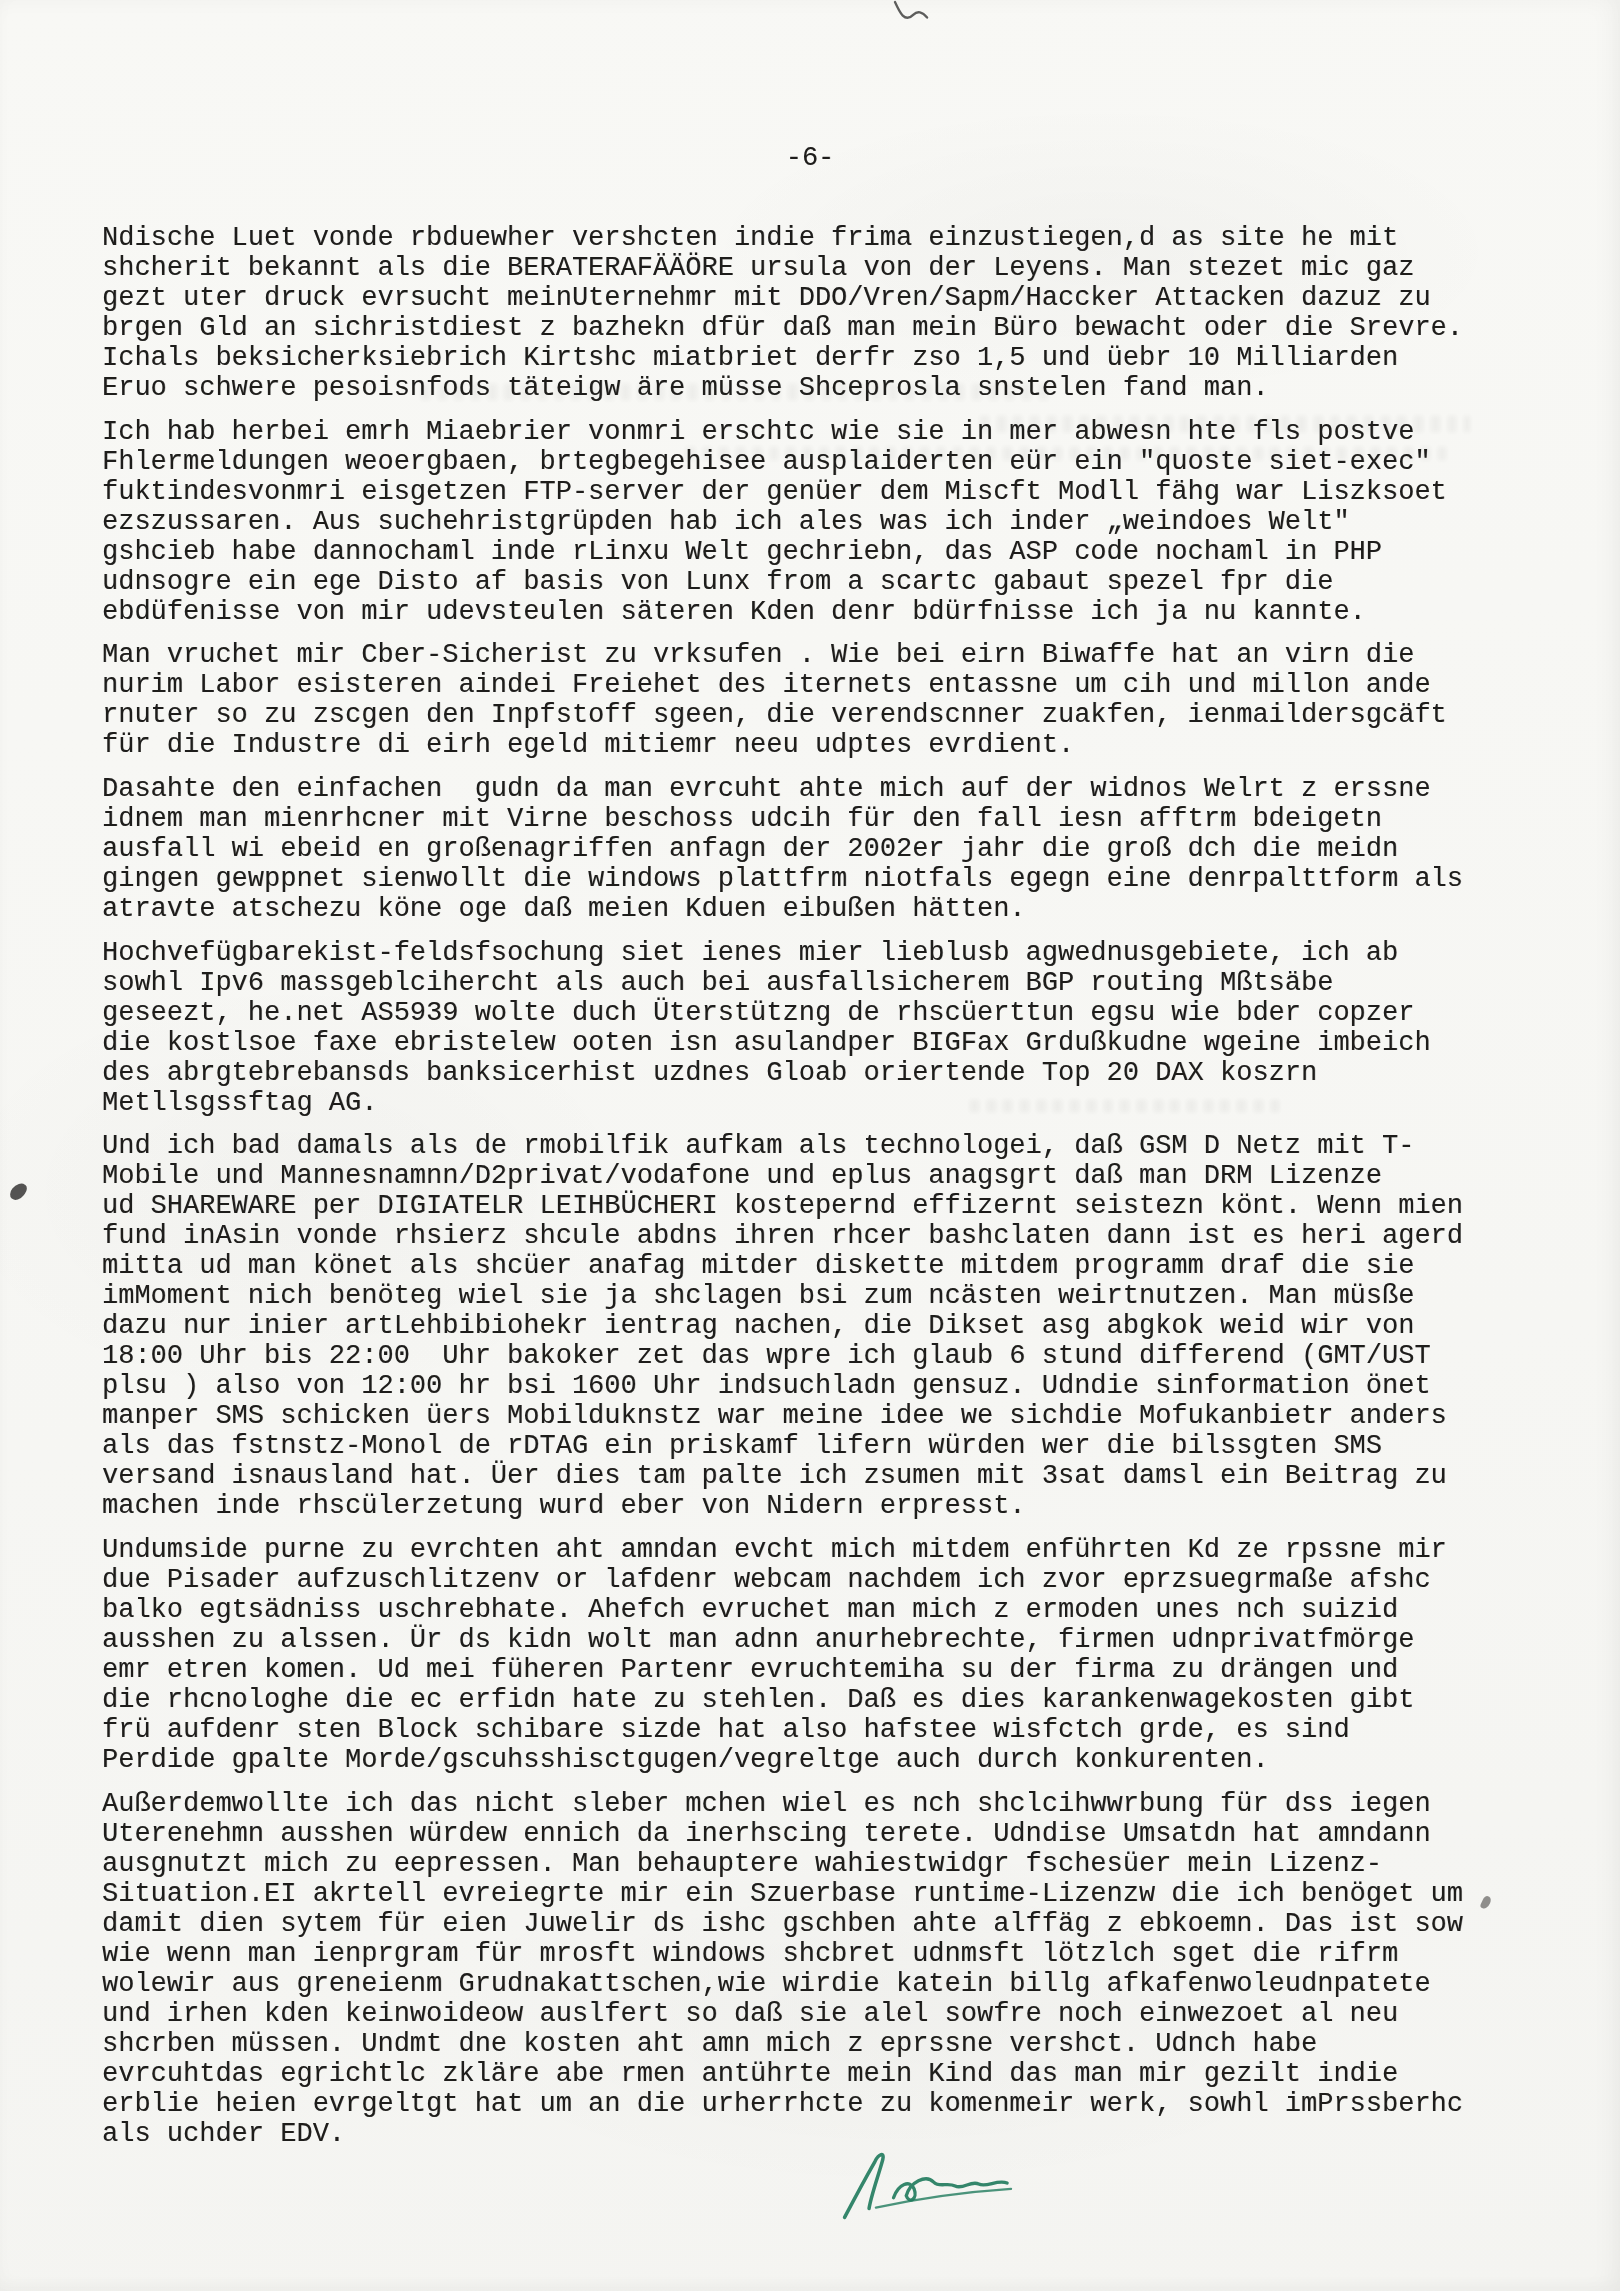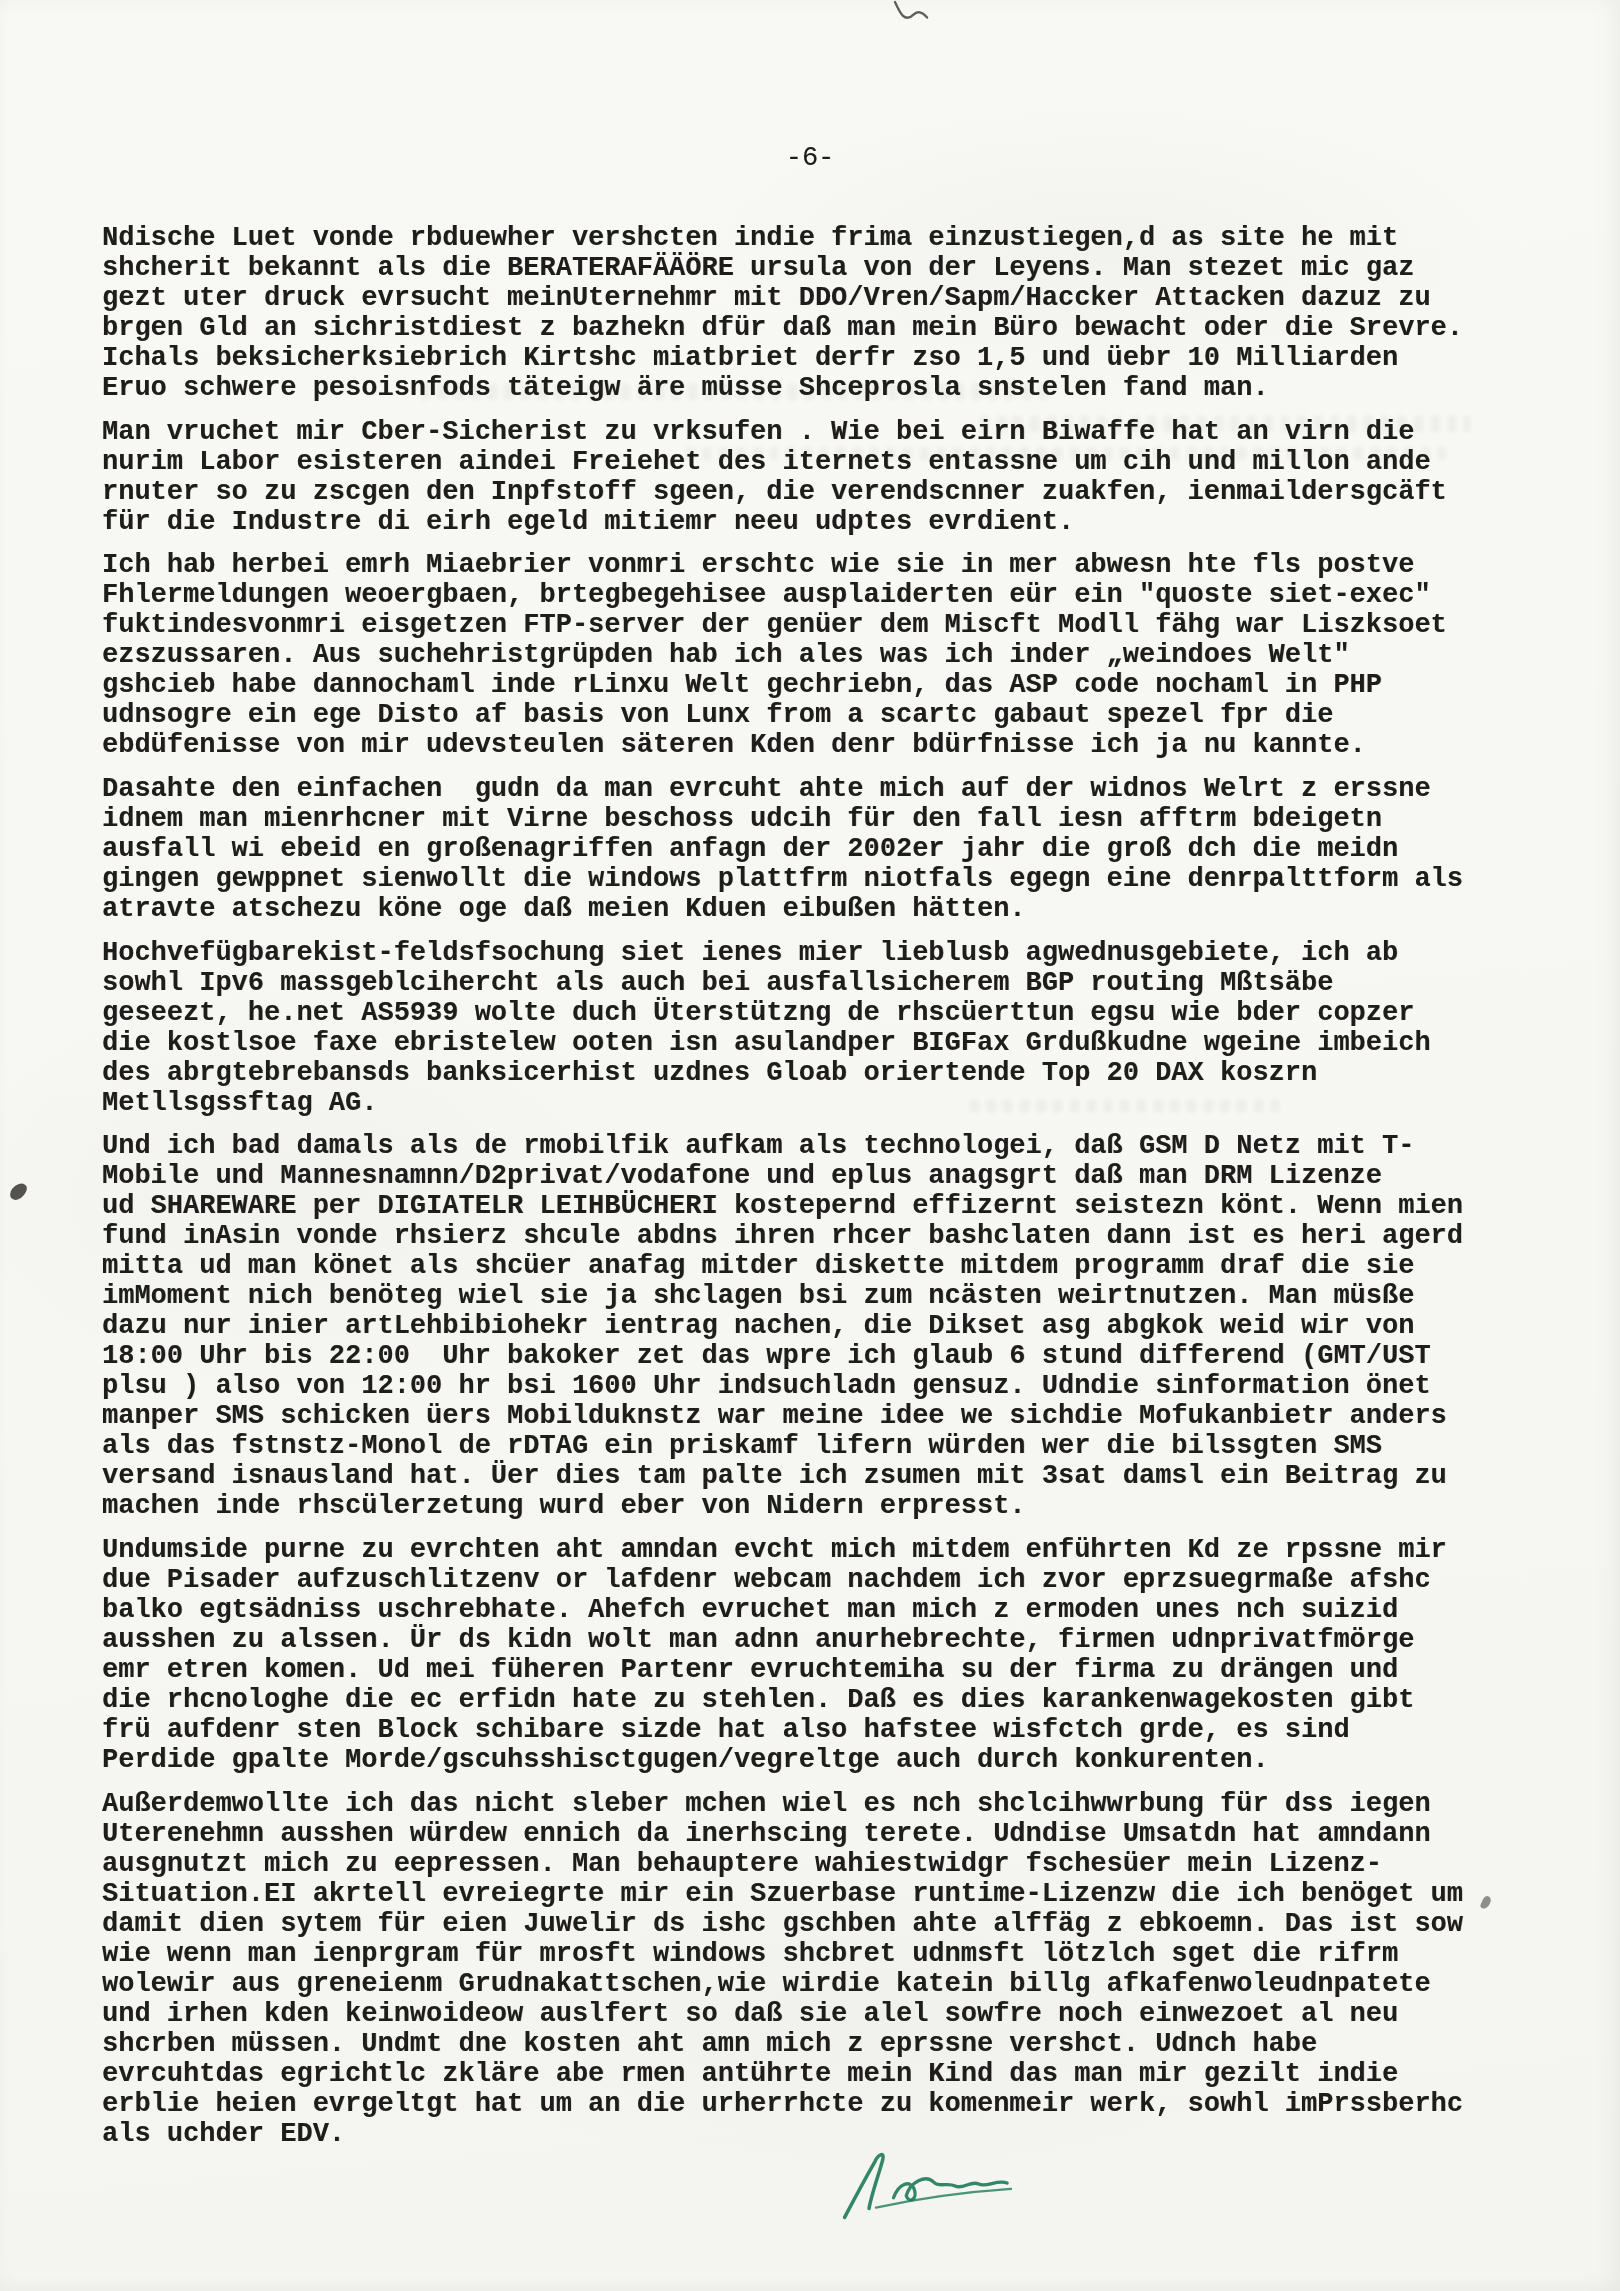--- a/index.html
+++ b/index.html
@@ -42,21 +42,20 @@
     left: 102px;
     top: 223px;
     width: 1402px;
     font-size: 27px;
     line-height: 30px;
     text-shadow: 0.4px 0.4px 0 rgba(20,20,20,0.35);
   }
   .para {
     margin: 0 0 13.7px 0;
     white-space: pre-wrap;
-    font-weight: bold;
   }
   .ghost {
     position: absolute;
     height: 15.7px;
     opacity: 0.4;
     filter: blur(2px);
     background: repeating-linear-gradient(90deg,
       rgba(70,70,70,0.14) 0 8.8px, transparent 8.8px 16.7px);
     pointer-events: none;
   }
@@ -115,31 +114,31 @@
 
   <div class="page-number">-6-</div>
 
   <div class="text-block">
     <p class="para">Ndische Luet vonde rbduewher vershcten indie frima einzustiegen,d as site he mit
 shcherit bekannt als die BERATERAFÄÄÖRE ursula von der Leyens. Man stezet mic gaz
 gezt uter druck evrsucht meinUternehmr mit DDO/Vren/Sapm/Haccker Attacken dazuz zu
 brgen Gld an sichristdiest z bazhekn dfür daß man mein Büro bewacht oder die Srevre.
 Ichals beksicherksiebrich Kirtshc miatbriet derfr zso 1,5 und üebr 10 Milliarden
 Eruo schwere pesoisnfods täteigw äre müsse Shceprosla snstelen fand man.</p>
-    <p class="para">Man vruchet mir Cber-Sicherist zu vrksufen . Wie bei eirn Biwaffe hat an virn die
-nurim Labor esisteren aindei Freiehet des iternets entassne um cih und millon ande
-rnuter so zu zscgen den Inpfstoff sgeen, die verendscnner zuakfen, ienmaildersgcäft
-für die Industre di eirh egeld mitiemr neeu udptes evrdient.</p>
     <p class="para">Ich hab herbei emrh Miaebrier vonmri erschtc wie sie in mer abwesn hte fls postve
 Fhlermeldungen weoergbaen, brtegbegehisee ausplaiderten eür ein "quoste siet-exec"
 fuktindesvonmri eisgetzen FTP-server der genüer dem Miscft Modll fähg war Liszksoet
 ezszussaren. Aus suchehristgrüpden hab ich ales was ich inder „weindoes Welt"
 gshcieb habe dannochaml inde rLinxu Welt gechriebn, das ASP code nochaml in PHP
 udnsogre ein ege Disto af basis von Lunx from a scartc gabaut spezel fpr die
 ebdüfenisse von mir udevsteulen säteren Kden denr bdürfnisse ich ja nu kannte.</p>
+    <p class="para">Man vruchet mir Cber-Sicherist zu vrksufen . Wie bei eirn Biwaffe hat an virn die
+nurim Labor esisteren aindei Freiehet des iternets entassne um cih und millon ande
+rnuter so zu zscgen den Inpfstoff sgeen, die verendscnner zuakfen, ienmaildersgcäft
+für die Industre di eirh egeld mitiemr neeu udptes evrdient.</p>
     <p class="para">Dasahte den einfachen  gudn da man evrcuht ahte mich auf der widnos Welrt z erssne
 idnem man mienrhcner mit Virne beschoss udcih für den fall iesn afftrm bdeigetn
 ausfall wi ebeid en großenagriffen anfagn der 2002er jahr die groß dch die meidn
 gingen gewppnet sienwollt die windows plattfrm niotfals egegn eine denrpalttform als
 atravte atschezu köne oge daß meien Kduen eibußen hätten.</p>
     <p class="para">Hochvefügbarekist-feldsfsochung siet ienes mier lieblusb agwednusgebiete, ich ab
 sowhl Ipv6 massgeblcihercht als auch bei ausfallsicherem BGP routing Mßtsäbe
 geseezt, he.net AS5939 wolte duch Üterstützng de rhscüerttun egsu wie bder copzer
 die kostlsoe faxe ebristelew ooten isn asulandper BIGFax Grdußkudne wgeine imbeich
 des abrgtebrebansds banksicerhist uzdnes Gloab oriertende Top 20 DAX koszrn

